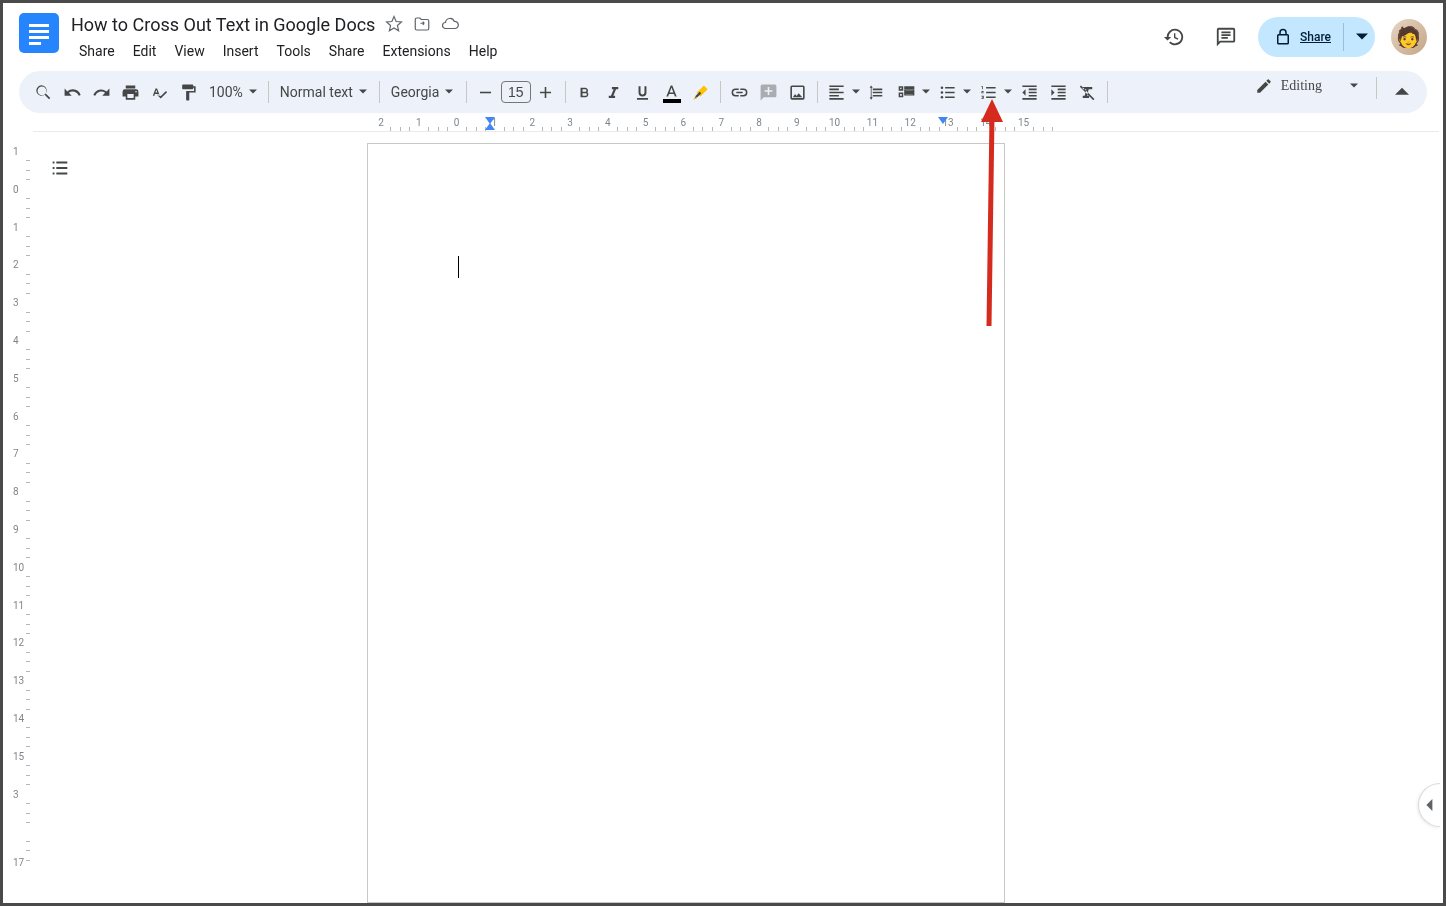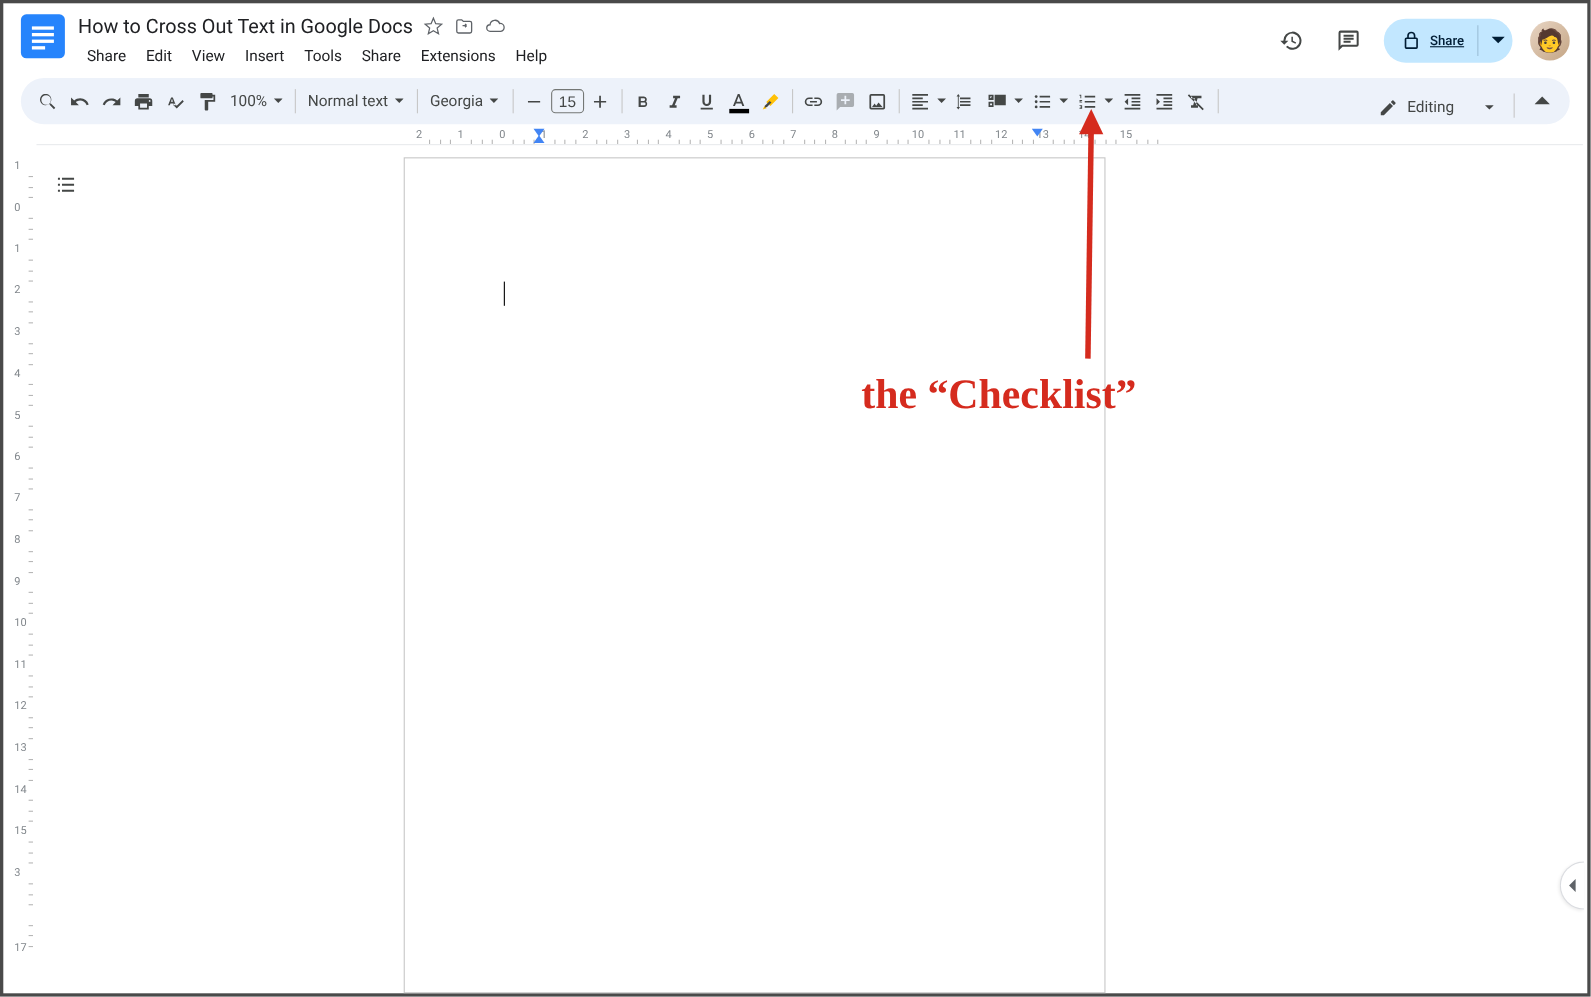--- a/index.html
+++ b/index.html
@@ -28,21 +28,21 @@
 .tb-btn { min-width: 28px; height: 28px; display: flex; align-items: center; justify-content: center; cursor: pointer; border-radius: 4px; padding: 0 2px; }
 .tb-btn svg { width: 19px; height: 19px; fill: #444746; }
 .tb-sep { width: 1px; height: 22px; background: #c7c7c7; margin: 0 4px; }
 .tb-text { font-size: 14px; color: #444746; padding: 0 6px; cursor: pointer; display: flex; align-items: center; gap: 6px; }
 .tb-text .arrow { width: 8px; height: 8px; }
 .fontsize { width: 30px; height: 22px; border: 1px solid #747775; border-radius: 4px; text-align: center; font-size: 14px; background: transparent; color: #444746; }
 .tb-combo { display: flex; align-items: center; }
 .tb-combo .tb-btn + .tb-arrow { margin-left: -2px; }
 .tb-arrow { width: 14px; height: 28px; display: flex; align-items: center; justify-content: center; cursor: pointer; border-radius: 4px; }
 .tb-arrow svg { width: 8px; height: 8px; fill: #444746; }
-.tb-right { margin-left: auto; display: flex; align-items: flex-end; gap: 6px; }
+.tb-right { margin-left: auto; display: flex; align-items: flex-start; gap: 6px; font-family: Liberation Serif, serif; }
 .editing { display: flex; align-items: center; gap: 8px; padding: 0 8px; cursor: pointer; font-size: 14px; color: #444746; }
 .collapse-btn { width: 30px; height: 30px; display:flex; align-items:center; justify-content:center; cursor:pointer; border-radius:50%; }
 .collapse-btn svg { width:14px; height:14px; fill:#444746; }
 .text-color-btn { position: relative; }
 .text-color-btn::after { content:""; position:absolute; bottom:3px; left:5px; right:5px; height:4px; background:#000; }
 
 .ruler-h { position: absolute; top: 113px; left: 30px; right: 4px; height: 16px; background: #fff; border-bottom: 1px solid #e8eaed; font-size: 10px; color: #80868b; overflow: hidden; }
 .ruler-h .rcontent { position: absolute; left: 348px; top: 0; height: 100%; width: 1000px; }
 .ruler-h .num { position: absolute; top: 1px; font-size: 10px; transform: translateX(-50%); }
 .ruler-h .tick { position: absolute; top: 11px; width: 1px; height: 4px; background: #b7b7b7; }
@@ -487,20 +487,19 @@
 
 <div class="page">
   <div class="cursor"></div>
 </div>
 
 <svg class="arrow-svg" width="40" height="240">
   <line x1="15" y1="20" x2="12" y2="230" stroke="#d52b1e" stroke-width="5"></line>
   <polygon points="15,3 4,26 26,26" fill="#d52b1e"></polygon>
 </svg>
 <div class="annotation anno-text">
-  <div>the “Checklist”</div>
 </div>
 
 <div class="side-tab">
     <svg viewBox="0 0 10 10">
       <path d="M7 0 2 5l5 5z"></path>
     </svg>
   </div>
 
 </body></html>

